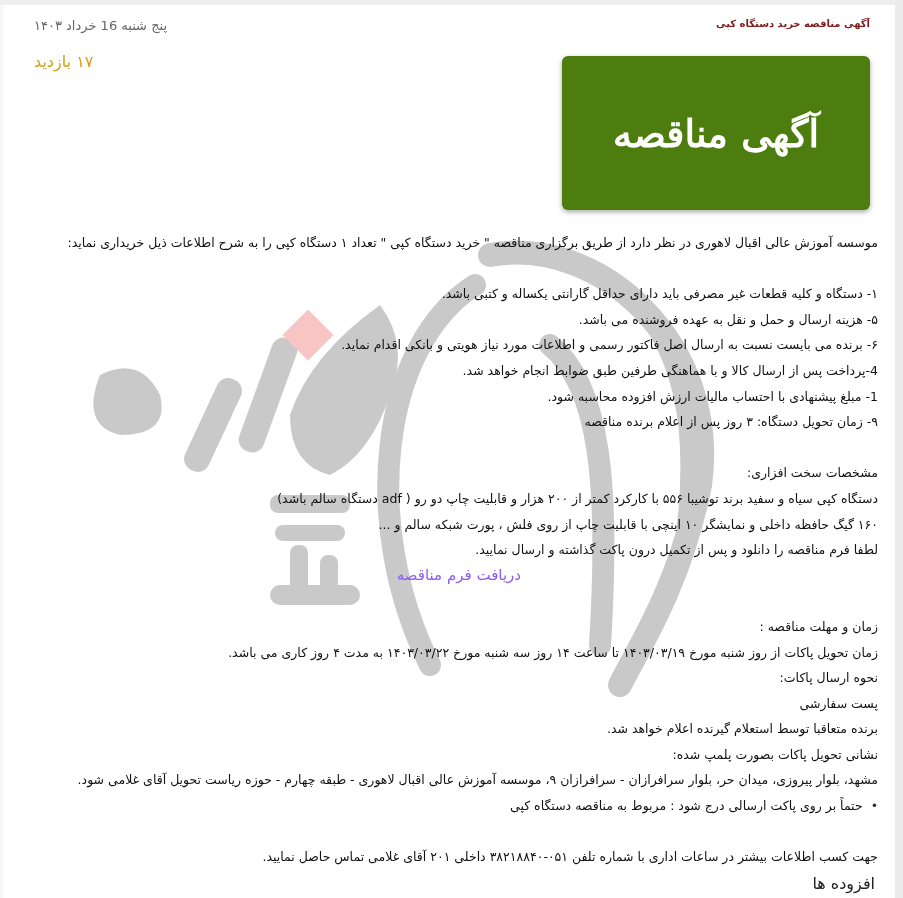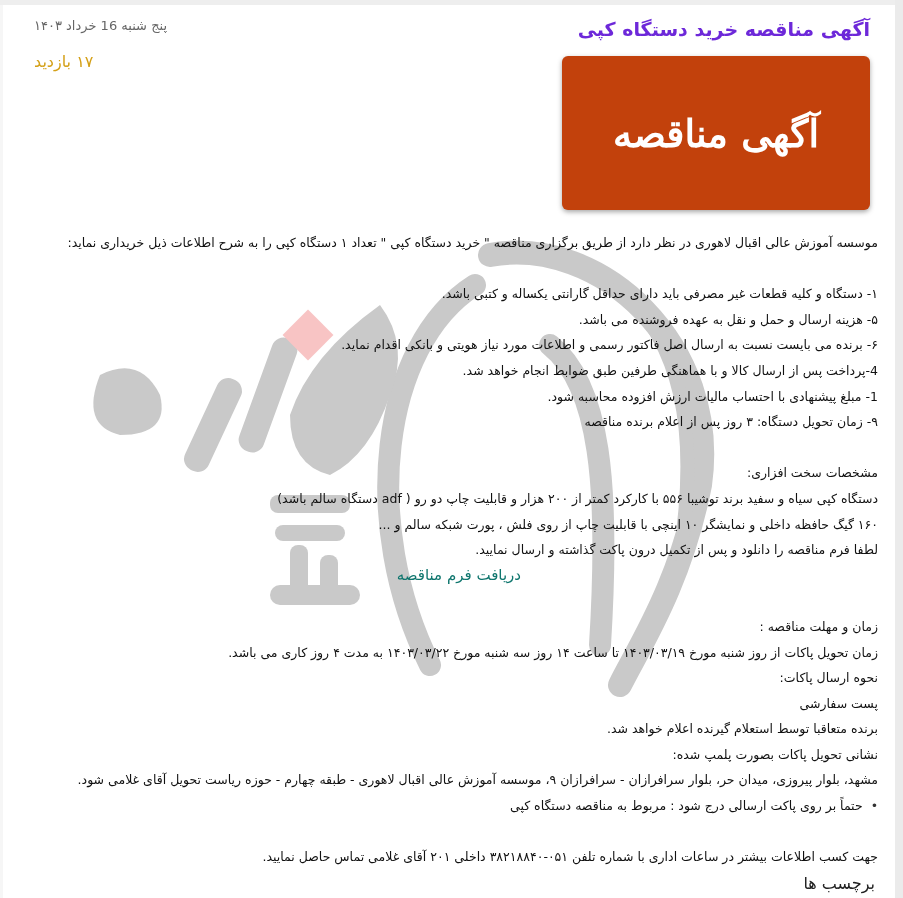--- a/index.html
+++ b/index.html
@@ -10,37 +10,37 @@
     color:#222;
   }
   .frame-top { position:absolute; left:0; top:0; width:903px; height:5px; background:#eeeeee; }
   .frame-right { position:absolute; right:0; top:0; width:8px; height:898px; background:#ebebeb; }
   .frame-left { position:absolute; left:0; top:5px; width:3px; height:893px; background:#f6f6f6; }
 
   .watermark { position:absolute; left:80px; top:225px; width:720px; height:480px; z-index:0; pointer-events:none; }
 
   .content { position:absolute; left:20px; top:0; width:860px; height:898px; z-index:1; direction:rtl; }
 
-  .title { position:absolute; right:10px; top:18px; font-size:19px; font-weight:bold; color:#6d28d9; white-space:nowrap; }
+  .title { position:absolute; right:10px; top:18px; font-size:10px; font-weight:bold; color:#7f1d1d; white-space:nowrap; }
   .date { position:absolute; left:14px; top:18px; font-size:13px; color:#666; direction:rtl; white-space:nowrap; }
   .views { position:absolute; left:14px; top:52px; font-size:16px; color:#d4a017; direction:rtl; white-space:nowrap; }
 
   .banner {
     position:absolute; right:10px; top:56px; width:308px; height:154px;
-    background:#c2410c; border-radius:6px;
+    background:#4d7c0f; border-radius:6px;
     box-shadow:0 2px 5px rgba(0,0,0,0.35);
     display:flex; align-items:center; justify-content:center;
   }
   .banner-text { color:#ffffff; font-size:38px; font-weight:bold; font-family:"DejaVu Serif", serif; }
 
   .body-text { position:absolute; right:2px; top:230px; width:850px; font-size:12.5px; line-height:25.6px; color:#111; }
   .line { white-space:nowrap; height:25.6px; }
   .gap { height:25.6px; }
   .link-line { height:25.6px; padding-right:357px; }
-  .dl-link { color:#0f766e; font-size:15px; text-decoration:none; cursor:pointer; }
+  .dl-link { color:#8b5cf6; font-size:15px; text-decoration:none; cursor:pointer; }
   .bullet::before { content:"\2022"; margin-left:8px; color:#333; }
   .tags { position:absolute; right:5px; top:874px; font-size:16px; color:#222; white-space:nowrap; }
 </style>
 </head>
 <body>
 
 <div class="frame-top"></div>
 <div class="frame-left"></div>
 <div class="frame-right"></div>
 
@@ -97,14 +97,14 @@
     <div class="line">نحوه ارسال پاکات:</div>
     <div class="line">پست سفارشی</div>
     <div class="line">برنده متعاقبا توسط استعلام گیرنده اعلام خواهد شد.</div>
     <div class="line">نشانی تحویل پاکات بصورت پلمپ شده:</div>
     <div class="line">مشهد، بلوار پیروزی، میدان حر، بلوار سرافرازان - سرافرازان ۹، موسسه آموزش عالی اقبال لاهوری - طبقه چهارم - حوزه ریاست تحویل آقای غلامی شود.</div>
     <div class="line bullet"><span>حتماً بر روی پاکت ارسالی درج شود : مربوط به مناقصه دستگاه کپی</span></div>
     <div class="gap"></div>
     <div class="line">جهت کسب اطلاعات بیشتر در ساعات اداری با شماره تلفن ۰۵۱-۳۸۲۱۸۸۴۰ داخلی ۲۰۱ آقای غلامی تماس حاصل نمایید.</div>
   </div>
 
-  <div class="tags">برچسب ها</div>
+  <div class="tags">افزوده ها</div>
 </div>
 
 </body></html>

